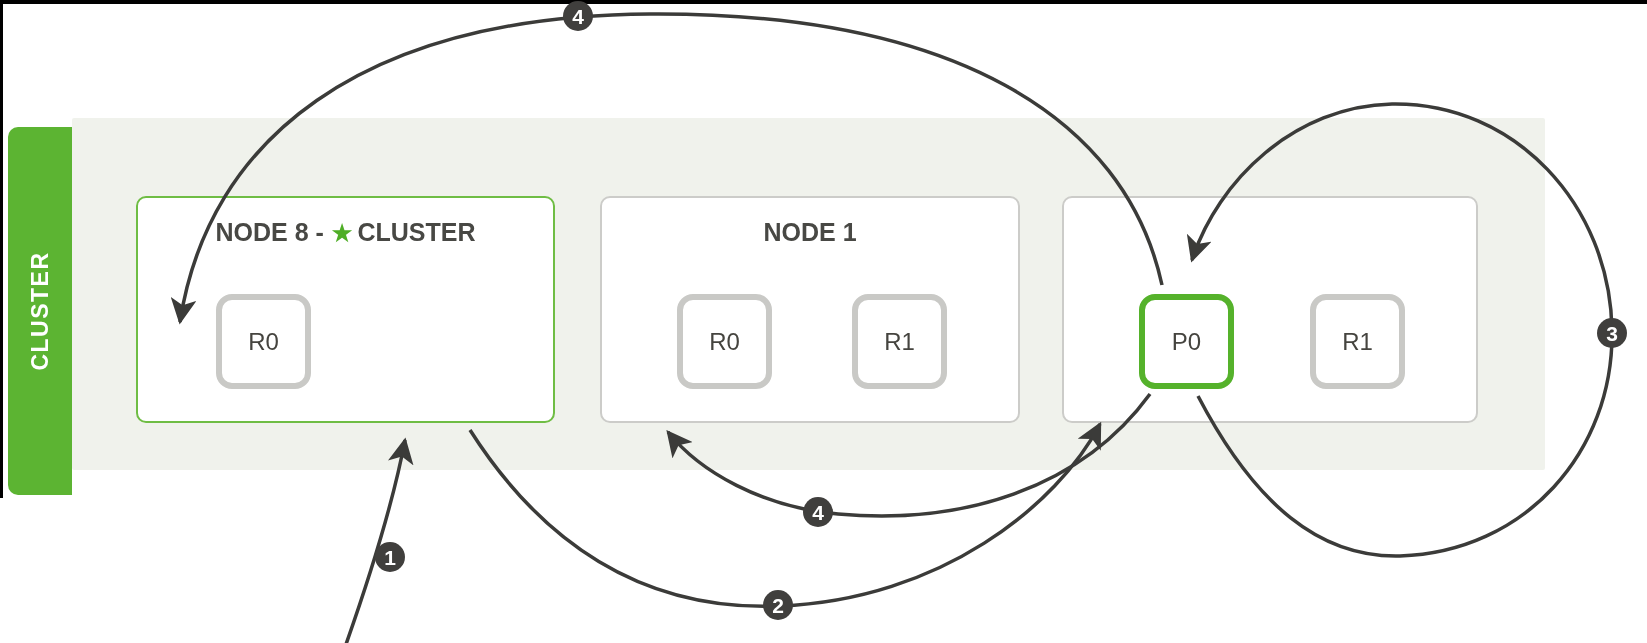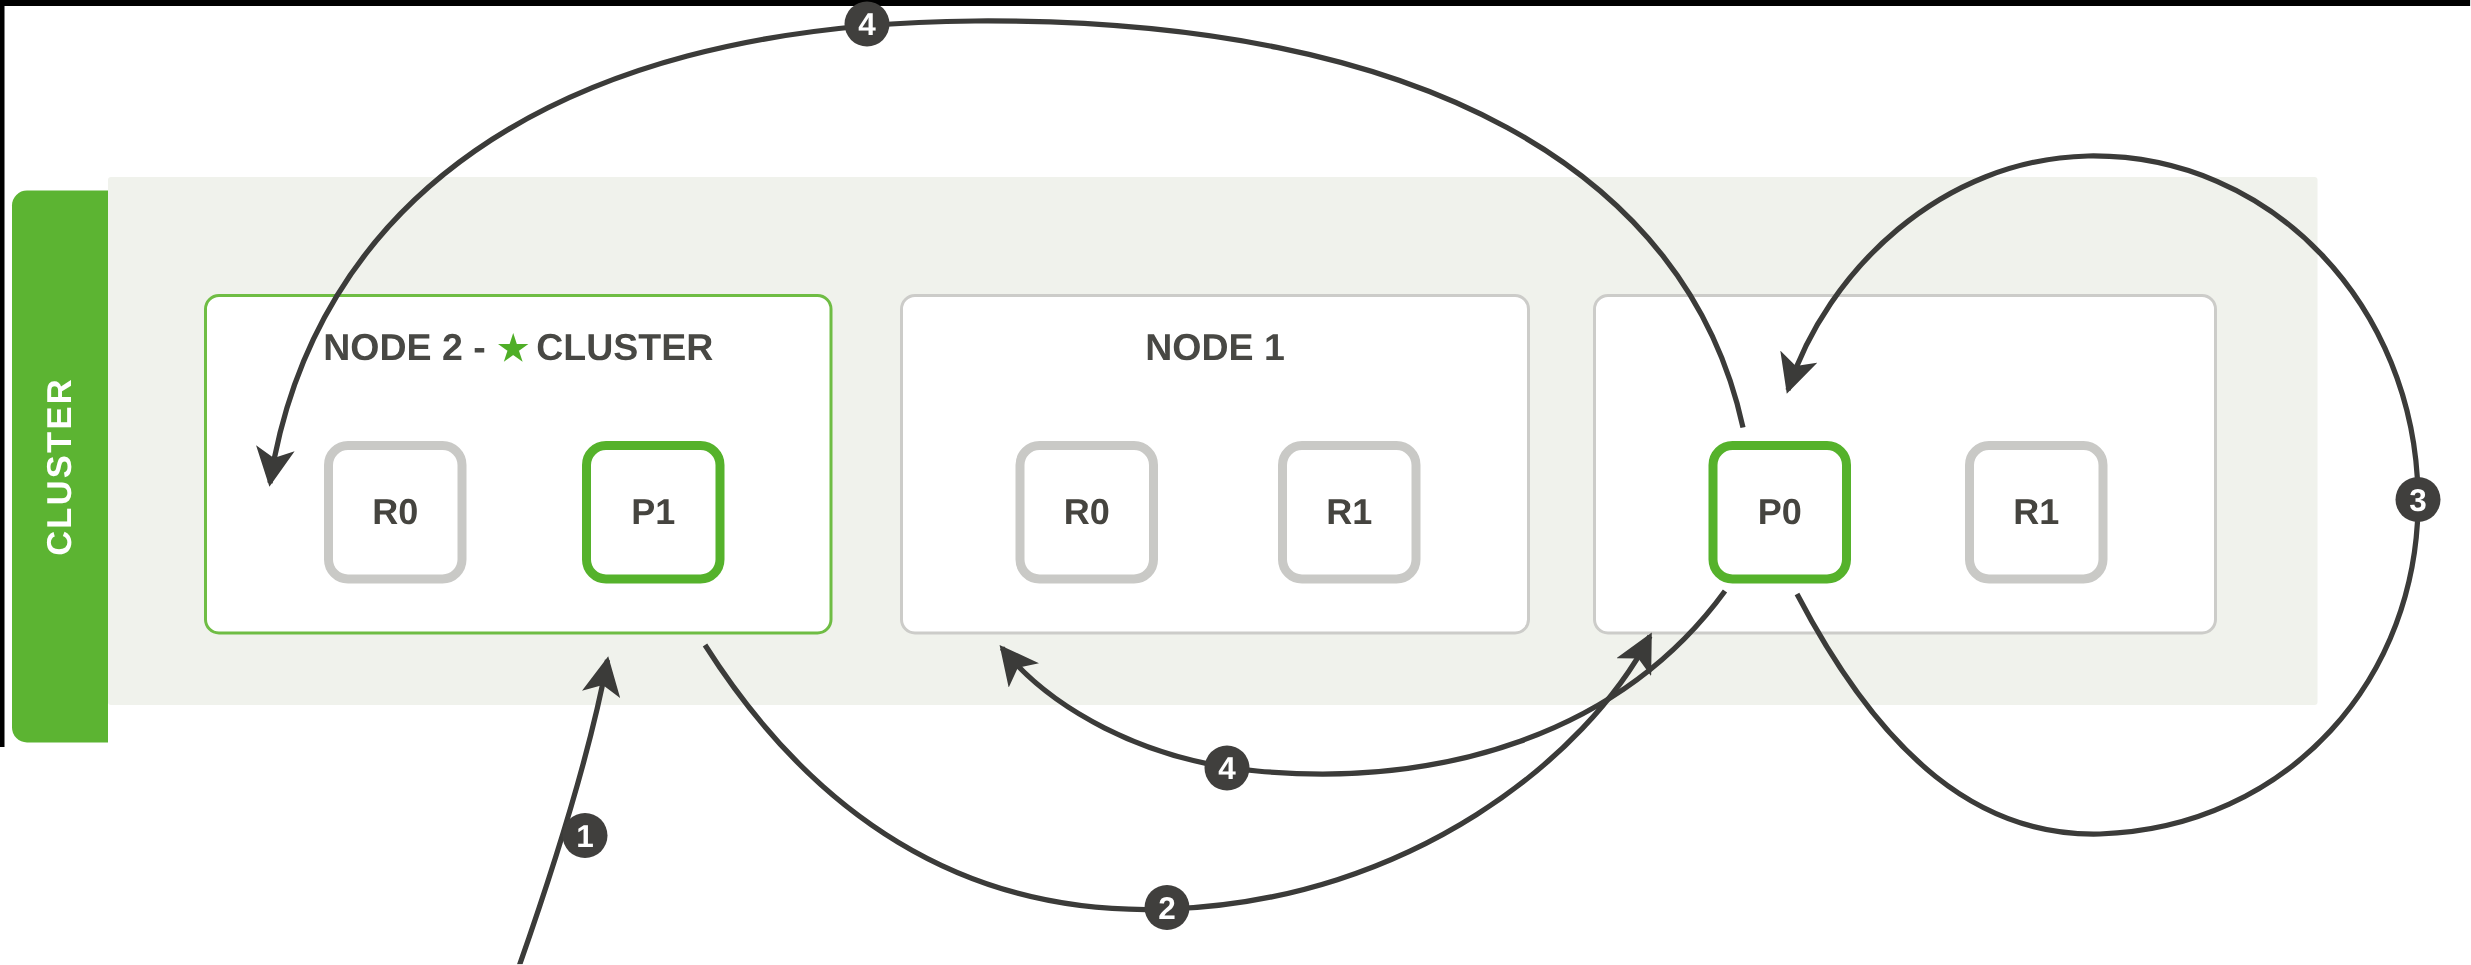--- a/index.html
+++ b/index.html
@@ -32,21 +32,21 @@
   .node-3{left:1062px;width:416px;border:2px solid #ccccc9;}
   .node-title{
     position:absolute;top:20px;left:0;width:100%;text-align:center;
     font-weight:bold;font-size:25px;color:#484844;white-space:nowrap;
   }
   .node-title .star{color:#4fae27;font-size:23px;margin:0 5px 0 8px;}
   .shard{
     position:absolute;top:96px;width:95px;height:95px;background:#ffffff;
     border-radius:16px;box-sizing:border-box;
     display:flex;align-items:center;justify-content:center;
-    font-weight:bold;font-size:24px;color:#45443f;
+    font-weight:normal;font-size:24px;color:#45443f;
   }
   .replica{border:6px solid #c9c9c6;}
   .primary{border:6px solid #55b22b;}
   .sh-a{left:78px;} .sh-b{left:250px;}
   .n2-a{left:75px;} .n2-b{left:250px;}
   .n3-a{left:75px;align-items:center;} .n3-b{left:246px;}
   #overlay{position:absolute;left:0;top:0;z-index:5;pointer-events:none;}
   .flow{fill:none;stroke:#3b3b39;stroke-width:3.5px;}
   .badge-circle{fill:#403f3d;}
   .badge-num{
@@ -63,27 +63,24 @@
   <div class="frame-left"></div>
 
   <div class="panel"></div>
 
   <div class="cluster-tab">
     <div class="vtext">CLUSTER</div>
   </div>
 
   <div class="node node-1">
     <div class="node-title">
-      <span>NODE 2 -</span><span class="star">★</span><span>CLUSTER</span>
+      <span>NODE 8 -</span><span class="star">★</span><span>CLUSTER</span>
     </div>
     <div class="shard replica sh-a">
       <span>R0</span>
-    </div>
-    <div class="shard primary sh-b">
-      <span>P1</span>
     </div>
   </div>
 
   <div class="node node-2">
     <div class="node-title">NODE 1</div>
     <div class="shard replica n2-a">
       <span>R0</span>
     </div>
     <div class="shard replica n2-b">
       <span>R1</span>

